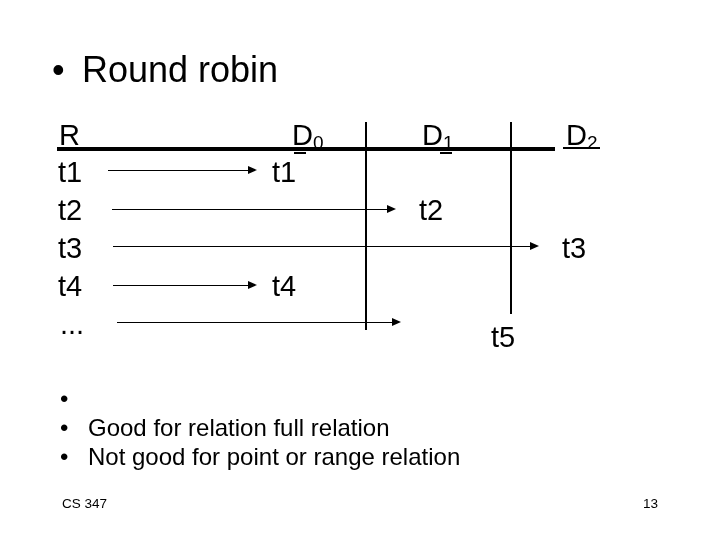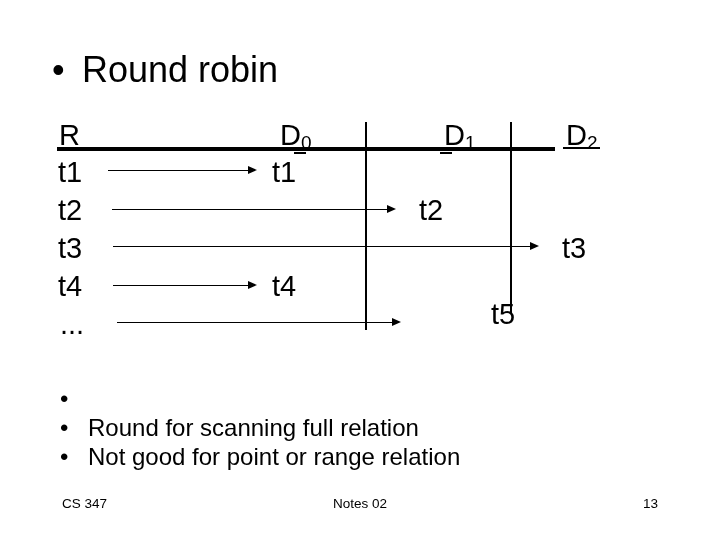--- a/index.html
+++ b/index.html
@@ -55,22 +55,22 @@
 
 <div class="slide">
 
   <div class="title">
     <span class="title-bullet">•</span><span>Round robin</span>
   </div>
 
   <div>
 
     <span class="hdr" style="left:59px">R</span>
-    <span class="hdr" style="left:280px"><span>D</span><span class="sub">0</span></span>
-    <span class="hdr" style="left:444px"><span>D</span><span class="sub">1</span></span>
+    <span class="hdr" style="left:292px"><span>D</span><span class="sub">0</span></span>
+    <span class="hdr" style="left:422px"><span>D</span><span class="sub">1</span></span>
     <span class="hdr" style="left:566px"><span>D</span><span class="sub">2</span></span>
 
     <div class="hline" style="left:57px; top:147px; width:498px; height:4px"></div>
     <div class="hline" style="left:563px; top:147px; width:37px; height:2px"></div>
     <div class="hline" style="left:294px; top:152px; width:12px; height:2px"></div>
     <div class="hline" style="left:440px; top:152px; width:12px; height:2px"></div>
 
     <div class="vline" style="left:365px; top:122px; height:208px"></div>
     <div class="vline" style="left:510px; top:122px; height:192px"></div>
 
@@ -83,36 +83,35 @@
     <div class="arrow" style="left:108px; top:170px; width:140px"></div>
     <div class="arrow" style="left:112px; top:209px; width:275px"></div>
     <div class="arrow" style="left:113px; top:246px; width:417px"></div>
     <div class="arrow" style="left:113px; top:285px; width:135px"></div>
     <div class="arrow" style="left:117px; top:322px; width:275px"></div>
 
     <span class="lbl" style="left:272px; top:157px">t1</span>
     <span class="lbl" style="left:419px; top:195px">t2</span>
     <span class="lbl" style="left:562px; top:233px">t3</span>
     <span class="lbl" style="left:272px; top:271px">t4</span>
-    <span class="lbl" style="left:491px; top:299px">t5</span>
+    <span class="lbl" style="left:491px; top:322px">t5</span>
   </div>
 
   <div class="bullets">
     <div class="bullet-row">
       <span class="bullet-marker">•</span>
     </div>
     <div class="bullet-row">
       <span class="bullet-marker">•</span>
-      <span>Round for scanning full relation</span>
+      <span>Good for relation full relation</span>
     </div>
     <div class="bullet-row">
       <span class="bullet-marker">•</span>
       <span>Not good for point or range relation</span>
     </div>
   </div>
 
   <div class="footer">
     <span class="footer-left">CS 347</span>
-    <span class="footer-center">Notes 02</span>
     <span class="footer-right">13</span>
   </div>
 
 </div>
 
 </body></html>

